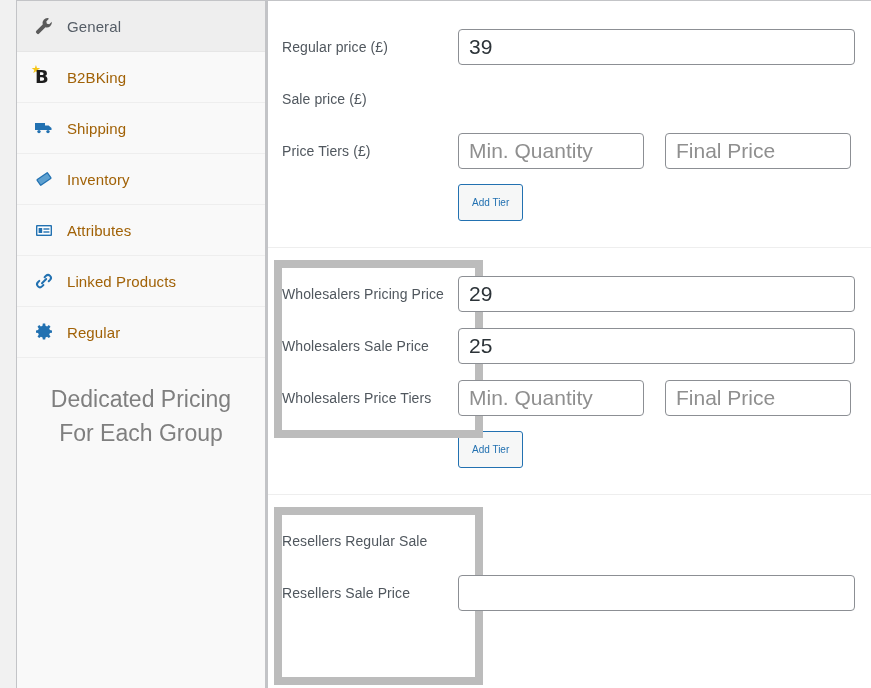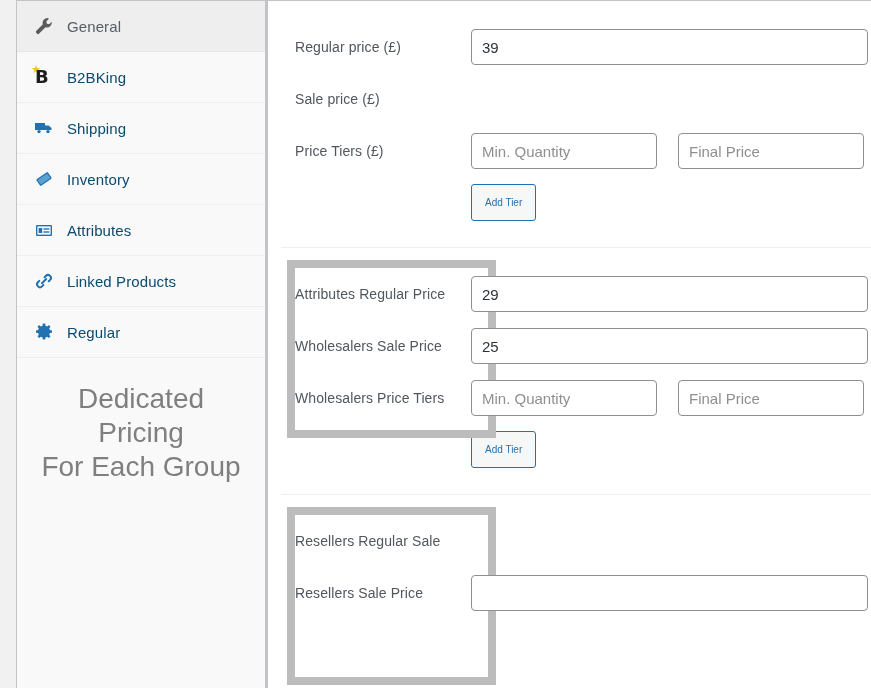--- a/index.html
+++ b/index.html
@@ -64,21 +64,21 @@
   .tab-icon {
     width: 26px;
     flex: 0 0 26px;
     display: flex;
     align-items: center;
     justify-content: flex-start;
     margin-right: 7px;
   }
   .tab-label {
     font-size: 15px;
-    color: #0c4a6e;
+    color: #a16207;
     letter-spacing: .1px;
   }
   .tab.active .tab-label {
     color: #555d66;
   }
 
   
   .b2b-logo {
     position: relative;
     width: 19px;
@@ -101,33 +101,32 @@
     font-size: 11px;
     line-height: 11px;
     color: #f5c518;
   }
 
   
   .sidebar-caption {
     margin-top: 24px;
     padding: 0 18px;
     text-align: center;
-    font-size: 28px;
+    font-size: 23px;
     line-height: 34px;
     color: #7f7f7f;
     font-family: "Liberation Sans", sans-serif;
   }
 
   
   .content {
     flex: 1 1 auto;
     position: relative;
     background: #ffffff;
     overflow: hidden;
-    margin-left: 13px;
   }
 
   .group {
     position: relative;
   }
 
   .field-row {
     position: relative;
     display: flex;
     align-items: center;
@@ -148,21 +147,21 @@
     gap: 21px;
   }
 
   input.txt {
     box-sizing: border-box;
     height: 36px;
     border: 1px solid #8c8f94;
     border-radius: 4px;
     background: #ffffff;
     font-family: "Liberation Sans", sans-serif;
-    font-size: 15px;
+    font-size: 21px;
     color: #2c3338;
     padding: 0 10px;
     outline: none;
   }
   input.txt::placeholder {
     color: #8f8f8f;
     opacity: 1;
   }
   input.wide  { width: 397px; }
   input.tier  { width: 186px; }
@@ -332,21 +331,21 @@
       </div>
 
       <div class="hr"></div>
 
       <div class="group">
         <div class="spacer-block"></div>
 
         <div class="highlight-box" style="left:6px; top:12px; width:209px; height:178px;"></div>
 
         <div class="field-row">
-          <div class="field-label">Attributes Regular Price</div>
+          <div class="field-label">Wholesalers Pricing Price</div>
           <div class="field-controls">
             <input class="txt wide" type="text" value="29" style="">
           </div>
         </div>
 
         <div class="field-row">
           <div class="field-label">Wholesalers Sale Price</div>
           <div class="field-controls">
             <input class="txt wide" type="text" value="25" style="">
           </div>

